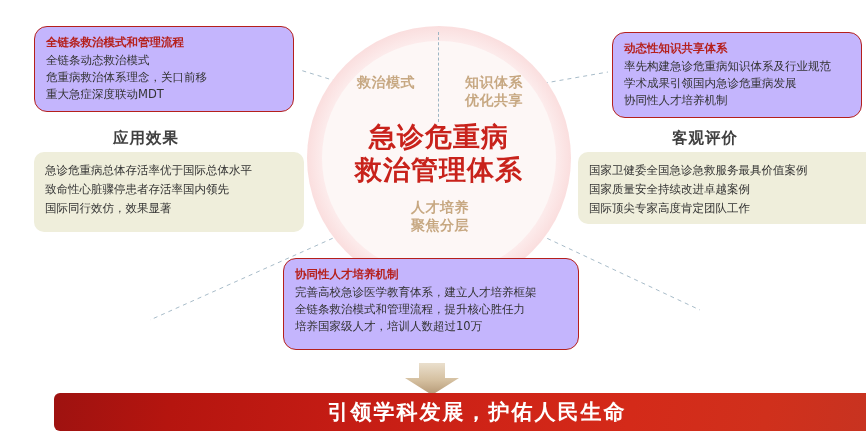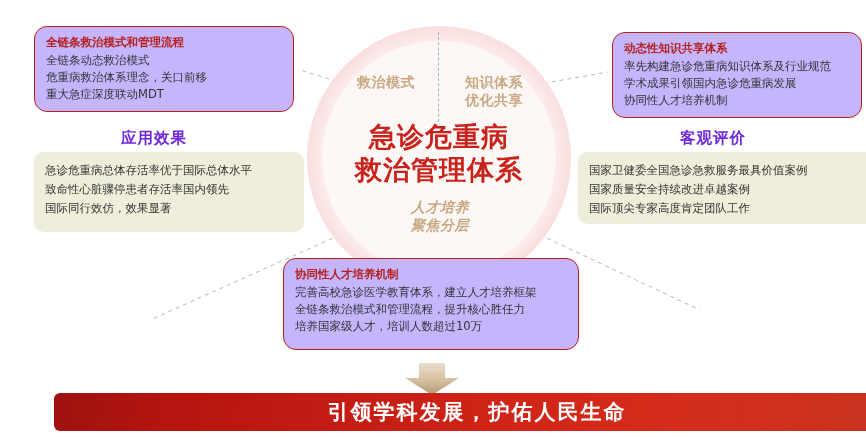--- a/index.html
+++ b/index.html
@@ -42,21 +42,21 @@
     color:#c7a882;
     font-weight:bold;
     font-size:14px;
     line-height:18px;
     text-align:center;
     letter-spacing:0.5px;
     white-space:nowrap;
   }
   .cl-tl{left:338px;top:73px;width:96px;}
   .cl-tr{left:446px;top:73px;width:96px;}
-  .cl-b{left:390px;top:198px;width:100px;font-style:italic;}
+  .cl-b{left:390px;top:198px;width:100px;}
 
   .circle-title{
     position:absolute;
     left:322px;top:120px;
     width:234px;
     text-align:center;
     color:#c8221b;
     font-weight:bold;
     font-size:27px;
     line-height:33px;
@@ -87,27 +87,26 @@
     white-space:nowrap;
   }
 
   #box-chain{left:34px;top:26px;width:260px;height:86px;}
   #box-knowledge{left:612px;top:32px;width:250px;height:86px;}
   #box-talent{left:283px;top:258px;width:296px;height:92px;}
 
   
   .sec-head{
     position:absolute;
-    color:#6d28d9;
+    color:#404040;
     font-weight:bold;
     font-size:15.5px;
     line-height:20px;
     letter-spacing:1px;
     white-space:nowrap;
-    margin-left:8px;
   }
   #head-effect{left:113px;top:128px;}
   #head-eval{left:672px;top:128px;}
 
   
   .cream-box{
     position:absolute;
     background:#efeedb;
     border-radius:10px;
     box-sizing:border-box;

